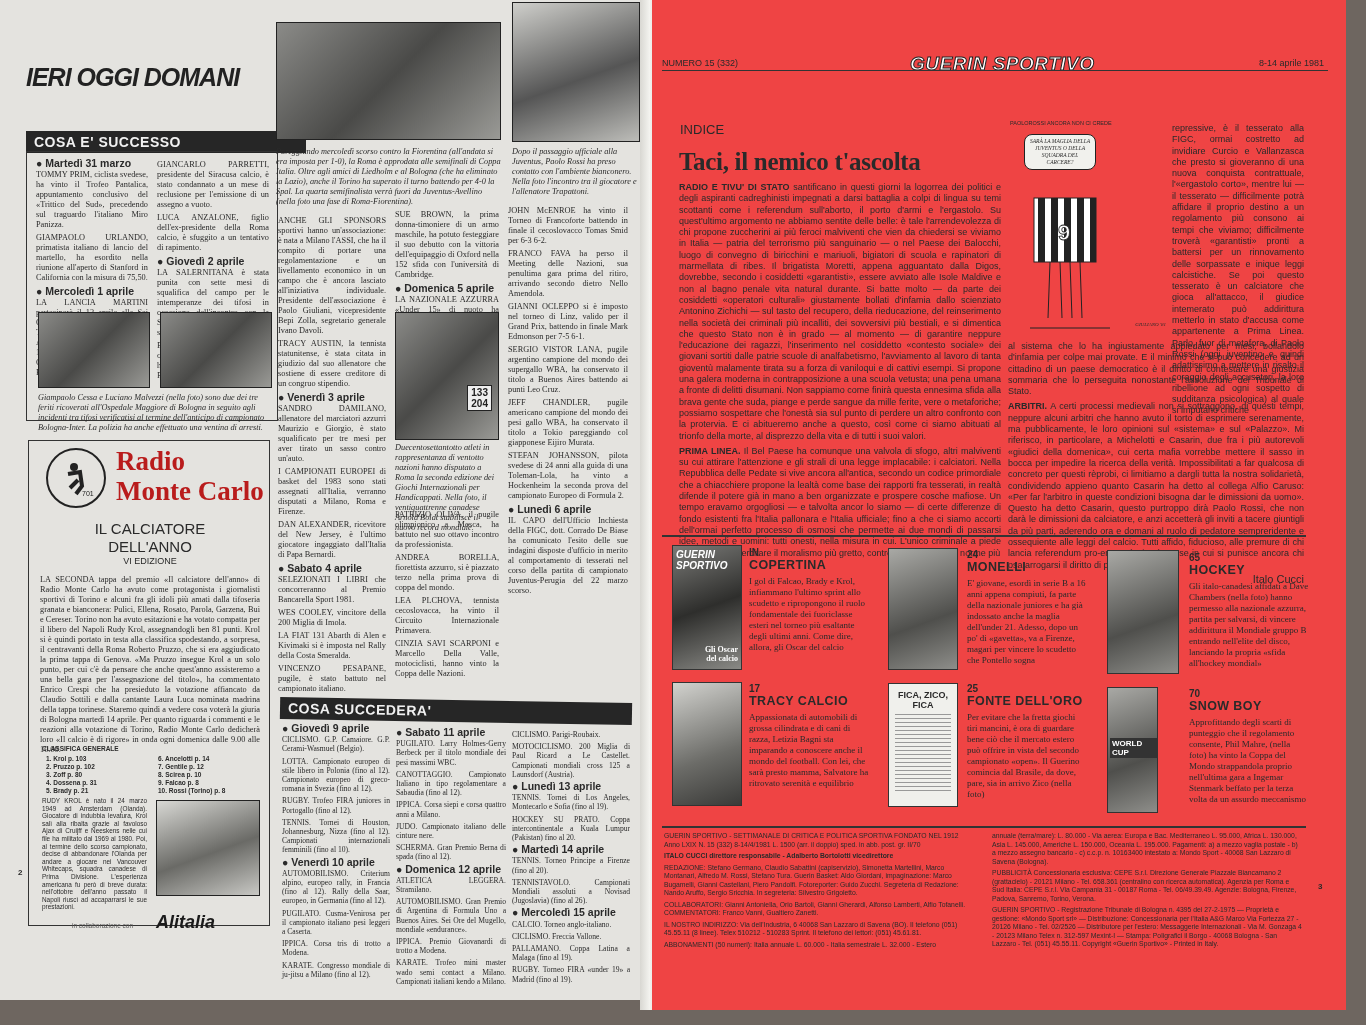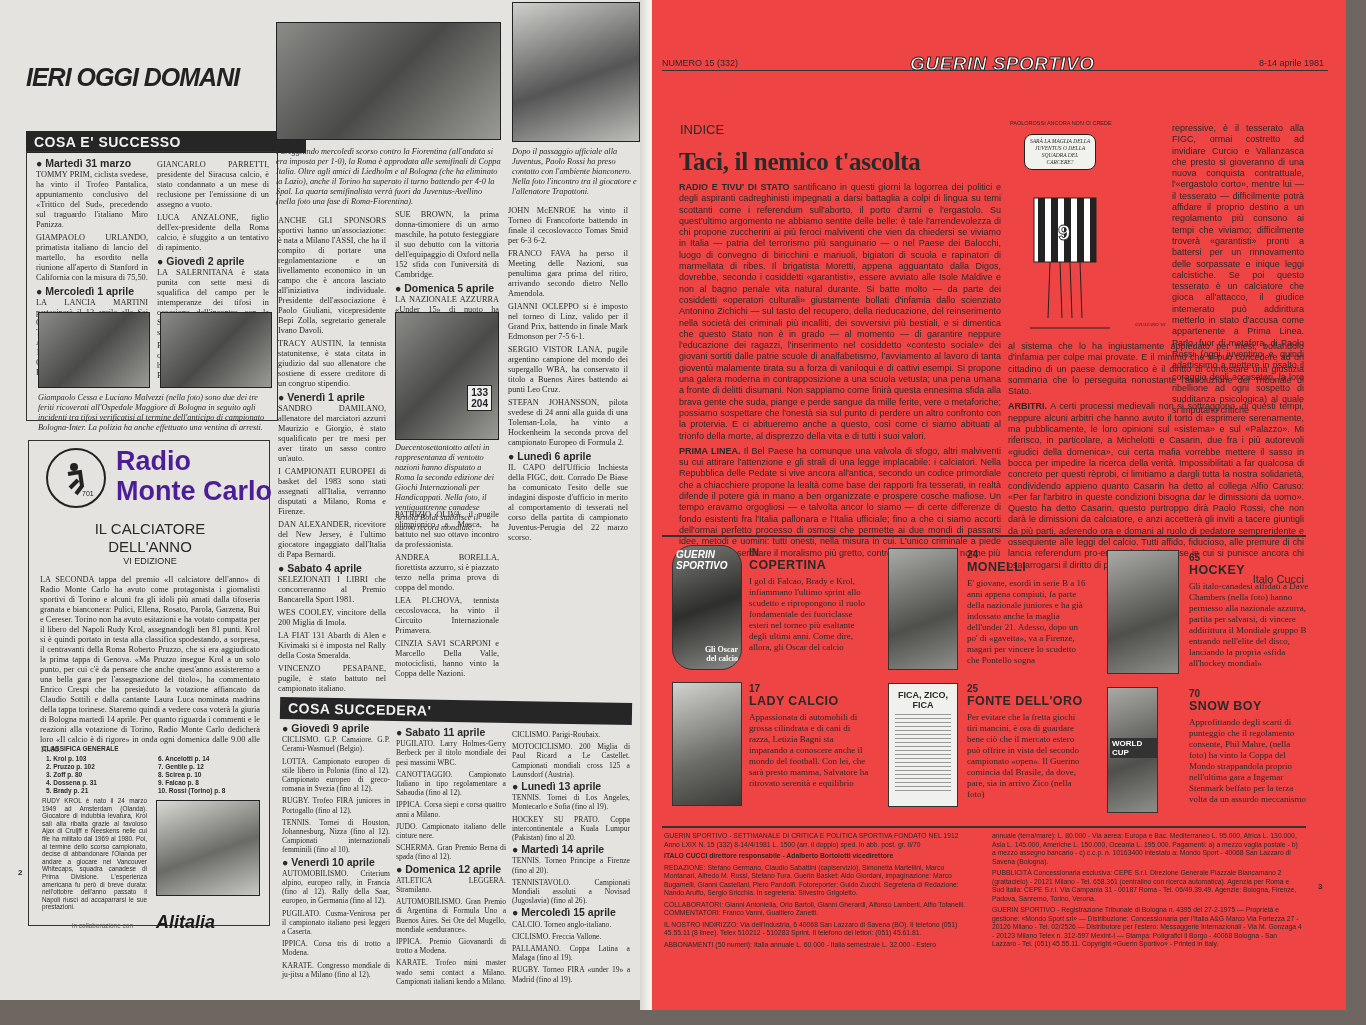--- a/index.html
+++ b/index.html
@@ -16,21 +16,21 @@
   .section-title { position: absolute; left: 26px; top: 63px; font-family: "Liberation Sans", sans-serif; font-weight: bold; font-style: italic; font-size: 25px; letter-spacing: -1px; color: #222; }
   .band { position: absolute; background: #262626; color: #f1f1f1; font-family: "Liberation Sans", sans-serif; font-weight: bold; font-size: 14px; padding: 3px 8px; letter-spacing: 0.5px; }
   .box { position: absolute; border: 1px solid #333; }
   .day { font-family: "Liberation Sans", sans-serif; font-weight: bold; font-size: 10.5px; margin: 2px 0 2px; }
   .day::before { content: "\25CF  "; }
   .col { position: absolute; text-align: justify; }
   .col p { margin-bottom: 3px; }
   .photo { position: absolute; background: linear-gradient(135deg, #8b8b88, #4a4a48 50%, #9a9a96); border: 1px solid #222; }
   .caption { position: absolute; font-style: italic; font-size: 8.3px; line-height: 10px; }
   .radio-logo { position: absolute; width: 60px; height: 60px; border: 2px solid #222; border-radius: 50%; }
-  .radio-title { position: absolute; font-family: Liberation Sans, sans-serif; font-weight: bold; font-size: 27px; line-height: 30px; color: #4c1d95; }
+  .radio-title { position: absolute; font-family: Liberation Serif, serif; font-weight: bold; font-size: 27px; line-height: 30px; color: #b91c1c; }
   .calc-title { position: absolute; font-family: "Liberation Sans", sans-serif; font-size: 15px; text-align: center; line-height: 18px; }
   .alitalia { position: absolute; font-family: "Liberation Sans", sans-serif; font-weight: bold; font-style: italic; font-size: 18px; color: #1b1b1b; }
   .page-num { position: absolute; font-family: "Liberation Sans", sans-serif; font-weight: bold; font-size: 8px; }
 
   
   .masthead-line { position: absolute; left: 10px; right: 18px; top: 70px; height: 1px; background: #333; }
   .logo { position: absolute; left: 258px; top: 53px; font-family: "Liberation Sans", sans-serif; font-weight: bold; font-style: italic; font-size: 19px; color: #fff; -webkit-text-stroke: 1px #222; letter-spacing: 0.5px; }
   .headline { position: absolute; left: 27px; top: 148px; font-family: "Liberation Serif", serif; font-weight: bold; font-size: 25px; letter-spacing: -0.3px; }
   .indice { position: absolute; left: 28px; top: 122px; font-family: "Liberation Sans", sans-serif; font-size: 13px; }
   .body-sans { font-family: "Liberation Sans", sans-serif; font-size: 9px; line-height: 11.3px; text-align: justify; }
@@ -109,21 +109,21 @@
   <div class="page-num" style="left:18px;top:868px;">2</div>
 
   <div class="photo" style="left:276px;top:22px;width:225px;height:118px;"></div>
   <div class="photo" style="left:512px;top:2px;width:128px;height:140px;background:linear-gradient(160deg,#cfcfcb,#555 55%,#bdbdb9);"></div>
   <div class="caption" style="left:276px;top:147px;width:226px;">Pareggiando mercoledì scorso contro la Fiorentina (all'andata si era imposta per 1-0), la Roma è approdata alle semifinali di Coppa Italia. Oltre agli amici di Liedholm e al Bologna (che ha eliminato la Lazio), anche il Torino ha superato il turno battendo per 4-0 la Spal. La quarta semifinalista verrà fuori da Juventus-Avellino (nella foto una fase di Roma-Fiorentina).</div>
   <div class="caption" style="left:512px;top:147px;width:128px;">Dopo il passaggio ufficiale alla Juventus, Paolo Rossi ha preso contatto con l'ambiente bianconero. Nella foto l'incontro tra il giocatore e l'allenatore Trapattoni.</div>
 
   <div class="col tiny" style="left:278px;top:216px;width:108px;">
     <p>ANCHE GLI SPONSORS sportivi hanno un'associazione: è nata a Milano l'ASSI, che ha il compito di portare una regolamentazione e un livellamento economico in un campo che è ancora lasciato all'iniziativa individuale. Presidente dell'associazione è Paolo Giuliani, vicepresidente Bepi Zolla, segretario generale Ivano Davoli.</p>
     <p>TRACY AUSTIN, la tennista statunitense, è stata citata in giudizio dal suo allenatore che sostiene di essere creditore di un congruo stipendio.</p>
-    <div class="day">Venerdì 1 aprile</div>
+    <div class="day">Venerdì 3 aprile</div>
     <p>SANDRO DAMILANO, allenatore del marciatori azzurri Maurizio e Giorgio, è stato squalificato per tre mesi per aver tirato un sasso contro un'auto.</p>
     <p>I CAMPIONATI EUROPEI di basket del 1983 sono stati assegnati all'Italia, verranno disputati a Milano, Roma e Firenze.</p>
     <p>DAN ALEXANDER, ricevitore del New Jersey, è l'ultimo giocatore ingaggiato dall'Italia di Papa Bernardi.</p>
     <div class="day">Sabato 4 aprile</div>
     <p>SELEZIONATI I LIBRI che concorreranno al Premio Bancarella Sport 1981.</p>
     <p>WES COOLEY, vincitore della 200 Miglia di Imola.</p>
     <p>LA FIAT 131 Abarth di Alen e Kivimaki si è imposta nel Rally della Costa Smeralda.</p>
     <p>VINCENZO PESAPANE, pugile, è stato battuto nel campionato italiano.</p>
   </div>
   <div class="col tiny" style="left:395px;top:210px;width:104px;">
@@ -142,20 +142,21 @@
     <p>PATRIZIO OLIVA, il pugile olimpionico a Mosca, ha battuto nel suo ottavo incontro da professionista.</p>
     <p>ANDREA BORELLA, fiorettista azzurro, si è piazzato terzo nella prima prova di coppa del mondo.</p>
     <p>LEA PLCHOVA, tennista cecoslovacca, ha vinto il Circuito Internazionale Primavera.</p>
     <p>CINZIA SAVI SCARPONI e Marcello Della Valle, motociclisti, hanno vinto la Coppa delle Nazioni.</p>
   </div>
   <div class="col tiny" style="left:508px;top:206px;width:120px;">
     <p>JOHN McENROE ha vinto il Torneo di Francoforte battendo in finale il cecoslovacco Tomas Smid per 6-3 6-2.</p>
     <p>FRANCO FAVA ha perso il Meeting delle Nazioni, sua penultima gara prima del ritiro, arrivando secondo dietro Nello Amendola.</p>
     <p>GIANNI OCLEPPO si è imposto nel torneo di Linz, valido per il Grand Prix, battendo in finale Mark Edmonson per 7-5 6-1.</p>
     <p>SERGIO VISTOR LANA, pugile argentino campione del mondo dei supergallo WBA, ha conservato il titolo a Buenos Aires battendo ai punti Leo Cruz.</p>
+    <p>JEFF CHANDLER, pugile americano campione del mondo dei pesi gallo WBA, ha conservato il titolo a Tokio pareggiando col giapponese Eijiro Murata.</p>
     <p>STEFAN JOHANSSON, pilota svedese di 24 anni alla guida di una Toleman-Lola, ha vinto a Hockenheim la seconda prova del campionato Europeo di Formula 2.</p>
     <div class="day">Lunedì 6 aprile</div>
     <p>IL CAPO dell'Ufficio Inchiesta della FIGC, dott. Corrado De Biase ha comunicato l'esito delle sue indagini disposte d'ufficio in merito al comportamento di tesserati nel corso della partita di campionato Juventus-Perugia del 22 marzo scorso.</p>
   </div>
 
   <div class="band" style="left:280px;top:700px;width:352px;transform:rotate(1deg);">COSA SUCCEDERA'</div>
   <div class="col" style="left:282px;top:722px;width:108px;font-size:7.6px;line-height:9.2px;">
     <div class="day">Giovedì 9 aprile</div>
     <p>CICLISMO. G.P. Camaiore. G.P. Cerami-Wasmuel (Belgio).</p>
     <p>LOTTA. Campionato europeo di stile libero in Polonia (fino al 12). Campionato europeo di greco-romana in Svezia (fino al 12).</p>
@@ -234,21 +235,21 @@
   </div>
 
   <div style="position:absolute;left:520px;top:123px;width:132px;" class="body-sans">repressive, è il tesserato alla FIGC, ormai costretto ad invidiare Curcio e Vallanzasca che presto si gioveranno di una nuova conquista contrattuale, l'«ergastolo corto», mentre lui — il tesserato — difficilmente potrà affidare il proprio destino a un regolamento più consono ai tempi che viviamo; difficilmente troverà «garantisti» pronti a battersi per un rinnovamento delle sorpassate e inique leggi calcistiche. Se poi questo tesserato è un calciatore che gioca all'attacco, il giudice intemerato può addirittura metterlo in stato d'accusa come appartenente a Prima Linea. Parlo, fuor di metafora, di Paolo Rossi (oggi juventino e quindi adattissimo a mettere in risalto il coraggio degli accusatori, la loro ribellione ad ogni sospetto di sudditanza psicologica) al quale si imputano critiche</div>
   <div style="position:absolute;left:356px;top:341px;width:296px;" class="body-sans">
     <p style="margin-bottom:4px;">al sistema che lo ha ingiustamente appiedato per mesi, bollandolo d'infamia per colpe mai provate. E il minimo che si può concedere ad un cittadino di un paese democratico è il diritto di contestare una giustizia sommaria che lo perseguita nonostante l'assoluzione del Tribunale di Stato.</p>
     <p><b>ARBITRI.</b><span> A certi processi medievali non si sottraggono, di questi tempi, neppure alcuni arbitri che hanno avuto il torto di esprimere serenamente, ma pubblicamente, le loro opinioni sul «sistema» e sul «Palazzo». Mi riferisco, in particolare, a Michelotti e Casarin, due fra i più autorevoli «giudici della domenica», cui certa mafia vorrebbe mettere il sasso in bocca per impedire la ricerca della verità. Impossibilitati a far qualcosa di concreto per questi rèprobi, ci limitiamo a dargli tutta la nostra solidarietà, condividendo appieno quanto Casarin ha detto al collega Alfio Caruso: «Per far l'arbitro in queste condizioni bisogna dar le dimissioni da uomo». Questo ha detto Casarin, questo purtroppo dirà Paolo Rossi, che non darà le dimissioni da calciatore, e anzi accetterà gli inviti a tacere giuntigli da più parti, aderendo ora e domani al ruolo di pedatore sempreridente e ossequiente alle leggi del calcio. Tutti affido, fiducioso, alle premure di chi lancia referendum pro-ergastolani nel Paese in cui si punisce ancora chi osa arrogarsi il diritto di parlare.</span></p>
     <div style="text-align:right;font-weight:normal;font-size:11px;margin-top:3px;">Italo Cucci</div>
   </div>
   <div class="rule" style="left:10px;top:535px;width:644px;"></div>
 
-  <div class="thumb" style="left:20px;top:545px;width:70px;height:125px;background:linear-gradient(160deg,#7a7a77,#2e2e2c 50%,#8a8a86);border-radius:21px;">
+  <div class="thumb" style="left:20px;top:545px;width:70px;height:125px;background:linear-gradient(160deg,#7a7a77,#2e2e2c 50%,#8a8a86);">
     <div class="sans" style="position:absolute;left:3px;top:3px;color:#fff;font-weight:bold;font-style:italic;font-size:10px;line-height:11px;">GUERIN<br>SPORTIVO</div>
     <div class="serif" style="position:absolute;right:3px;bottom:6px;color:#fff;font-weight:bold;font-size:8px;text-align:right;width:40px;">Gli Oscar del calcio</div>
   </div>
   <div class="item" style="left:97px;top:547px;">
     <div class="item-num">IN</div>
     <div class="item-title">COPERTINA</div>
     <div class="item-text">I gol di Falcao, Brady e Krol, infiammano l'ultimo sprint allo scudetto e ripropongono il ruolo fondamentale dei fuoriclasse esteri nel torneo più esaltante degli ultimi anni. Come dire, allora, gli Oscar del calcio</div>
   </div>
   <div class="thumb" style="left:236px;top:548px;width:70px;height:122px;"></div>
   <div class="item" style="left:315px;top:549px;">
@@ -259,21 +260,21 @@
   <div class="thumb" style="left:455px;top:550px;width:72px;height:124px;"></div>
   <div class="item" style="left:537px;top:552px;">
     <div class="item-num">65</div>
     <div class="item-title">HOCKEY</div>
     <div class="item-text">Gli italo-canadesi affidati a Dave Chambers (nella foto) hanno permesso alla nazionale azzurra, partita per salvarsi, di vincere addirittura il Mondiale gruppo B entrando nell'elite del disco, lanciando la propria «sfida all'hockey mondial»</div>
   </div>
 
   <div class="thumb" style="left:20px;top:682px;width:70px;height:124px;background:linear-gradient(160deg,#d2d2ce,#6c6c68 60%,#3a3a38);"></div>
   <div class="item" style="left:97px;top:683px;">
     <div class="item-num">17</div>
-    <div class="item-title">LADY CALCIO</div>
+    <div class="item-title">TRACY CALCIO</div>
     <div class="item-text">Appassionata di automobili di grossa cilindrata e di cani di razza, Letizia Bagni sta imparando a conoscere anche il mondo del football. Con lei, che sarà presto mamma, Salvatore ha ritrovato serenità e equilibrio</div>
   </div>
   <div class="thumb" style="left:236px;top:683px;width:70px;height:124px;background:#f0f0ec;">
     <div class="sans" style="font-weight:bold;font-size:9px;text-align:center;margin-top:6px;">FICA, ZICO, FICA</div>
     <div style="margin:4px 6px;height:80px;background:repeating-linear-gradient(#999 0 1px,transparent 1px 4px);"></div>
   </div>
   <div class="item" style="left:315px;top:683px;">
     <div class="item-num">25</div>
     <div class="item-title">FONTE DELL'ORO</div>
     <div class="item-text">Per evitare che la fretta giochi tiri mancini, è ora di guardare bene ciò che il mercato estero può offrire in vista del secondo campionato «open». Il Guerino comincia dal Brasile, da dove, pare, sia in arrivo Zico (nella foto)</div>

